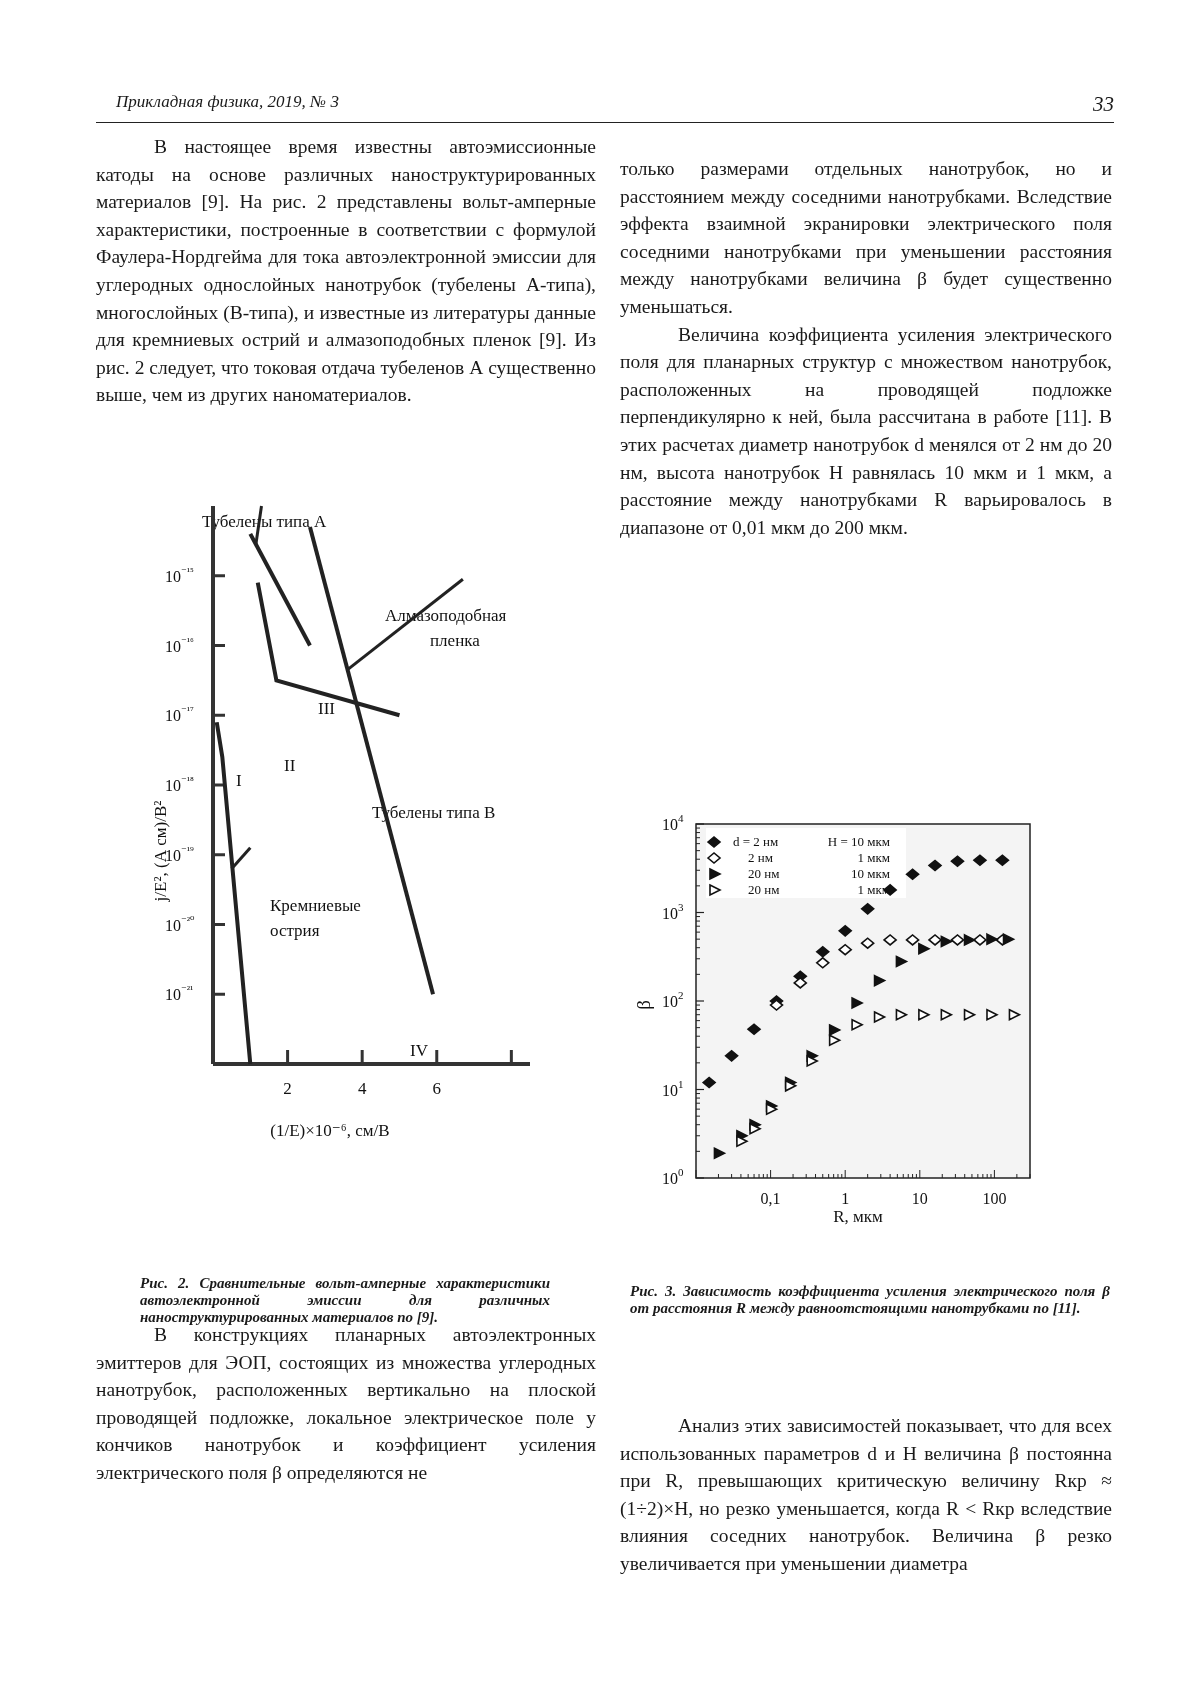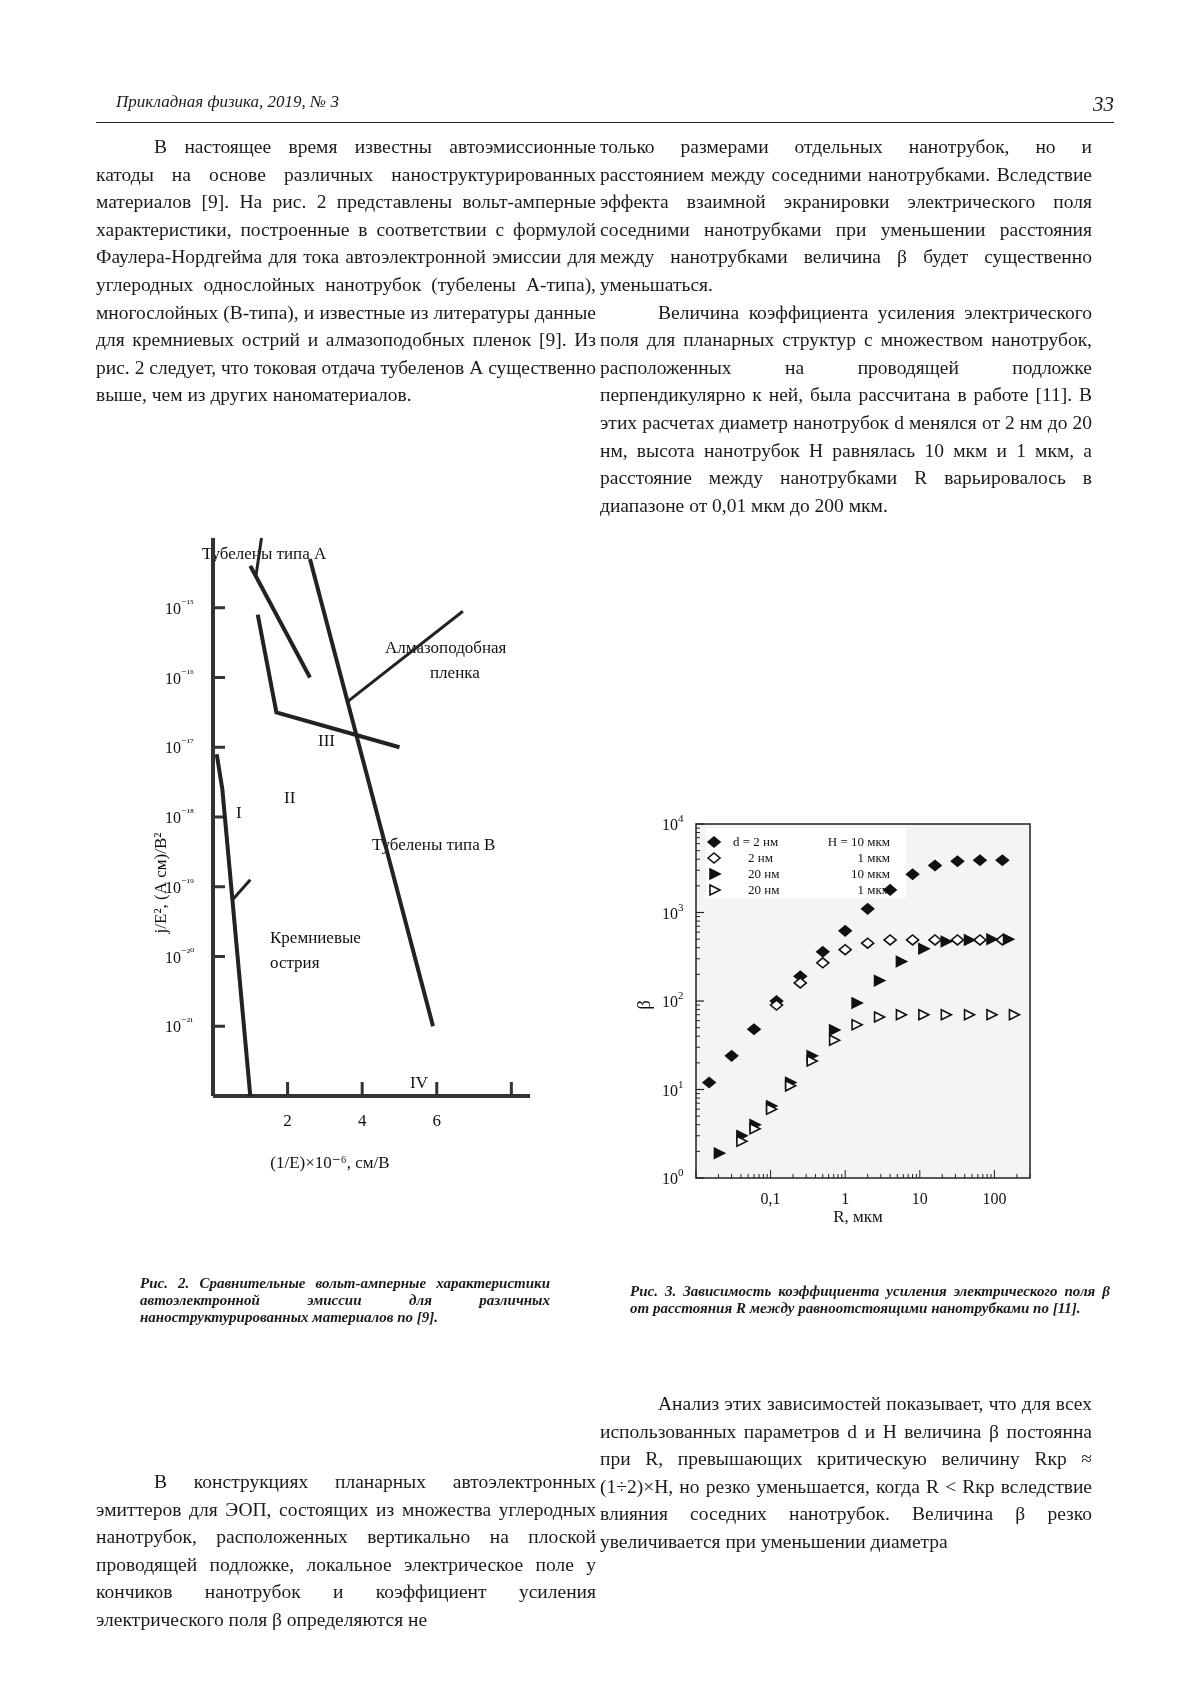--- a/index.html
+++ b/index.html
@@ -6,39 +6,39 @@
   body { width: 1200px; height: 1698px; position: relative; overflow: hidden;
          font-family: "Liberation Serif", "DejaVu Serif", serif; color: #1a1a1a; }
   .header { position: absolute; left: 96px; top: 92px; width: 1018px; height: 30px;
             border-bottom: 1.5px solid #222; }
   .header .journal { position: absolute; left: 0; top: 0; font-style: italic; font-size: 17px; margin-left: 20px; }
   .header .pagenum { position: absolute; right: 0; top: 0; font-style: italic; font-size: 21px; }
   .col { position: absolute; width: 500px; font-size: 19.5px; line-height: 27.6px; text-align: justify; }
   .col p { margin: 0; }
   .col p.indent { text-indent: 58px; }
   .left { left: 96px; }
-  .right { left: 600px; width: 492px; }
+  .right { left: 620px; width: 492px; margin-top: 22px; }
   .caption { position: absolute; font-weight: bold; font-style: italic; font-size: 15px; line-height: 17px;
              text-align: justify; }
   .fig { position: absolute; }
   svg text { font-family: "Liberation Serif", "DejaVu Serif", serif; fill: #111; }
 </style>
 </head>
 <body>
 
 <div class="header">
   <span class="journal">Прикладная физика, 2019, № 3</span>
   <span class="pagenum">33</span>
 </div>
 
 <div class="col left" style="top:133px;">
   <p class="indent">В настоящее время известны автоэмиссионные катоды на основе различных наноструктурированных материалов [9]. На рис. 2 представлены вольт-амперные характеристики, построенные в соответствии с формулой Фаулера-Нордгейма для тока автоэлектронной эмиссии для углеродных однослойных нанотрубок (тубелены А-типа), многослойных (В-типа), и известные из литературы данные для кремниевых острий и алмазоподобных пленок [9]. Из рис. 2 следует, что токовая отдача тубеленов А существенно выше, чем из других наноматериалов.</p>
 </div>
 
-<div class="fig" style="left:130px; top:528px; width:430px; height:740px;">
+<div class="fig" style="left:130px; top:496px; width:430px; height:740px;">
   <svg id="fig2" width="430" height="740">
     <text x="72" y="31" font-size="17">Тубелены типа А</text>
     <text x="255" y="125" font-size="17">Алмазоподобная</text>
     <text x="300" y="150" font-size="17">пленка</text>
     <text x="242" y="322" font-size="17">Тубелены типа В</text>
     <text x="140" y="415" font-size="17">Кремниевые</text>
     <text x="140" y="440" font-size="17">острия</text>
     <text id="lblI" x="106" y="290" font-size="17">I</text>
     <text id="lblII" x="154" y="275" font-size="17">II</text>
     <text id="lblIII" x="188" y="218" font-size="17">III</text>
@@ -78,21 +78,21 @@
         <text x="157.58823529411765" y="598" font-size="17" text-anchor="middle">2</text>
         <text x="232.1764705882353" y="598" font-size="17" text-anchor="middle">4</text>
         <text x="306.7647058823529" y="598" font-size="17" text-anchor="middle">6</text>
       </g>
     <text x="0" y="0" font-size="17" transform="translate(36,355) rotate(-90)" text-anchor="middle">j/E², (А см)/В²</text>
     <text x="200" y="640" font-size="17" text-anchor="middle">(1/E)×10⁻⁶, см/В</text>
   </svg>
 </div>
 <div class="caption" style="left:140px; top:1275px; width:410px;">Рис. 2. Сравнительные вольт-амперные характеристики автоэлектронной эмиссии для различных наноструктурированных материалов по [9].</div>
 
-<div class="col left" style="top:1468px;">
+<div class="col left" style="top:1321px;">
   <p class="indent">В конструкциях планарных автоэлектронных эмиттеров для ЭОП, состоящих из множества углеродных нанотрубок, расположенных вертикально на плоской проводящей подложке, локальное электрическое поле у кончиков нанотрубок и коэффициент усиления электрического поля β определяются не</p>
 </div>
 
 <div class="col right" style="top:133px;">
   <p>только размерами отдельных нанотрубок, но и расстоянием между соседними нанотрубками. Вследствие эффекта взаимной экранировки электрического поля соседними нанотрубками при уменьшении расстояния между нанотрубками величина β будет существенно уменьшаться.</p>
   <p class="indent">Величина коэффициента усиления электрического поля для планарных структур с множеством нанотрубок, расположенных на проводящей подложке перпендикулярно к ней, была рассчитана в работе [11]. В этих расчетах диаметр нанотрубок d менялся от 2 нм до 20 нм, высота нанотрубок H равнялась 10 мкм и 1 мкм, а расстояние между нанотрубками R варьировалось в диапазоне от 0,01 мкм до 200 мкм.</p>
 </div>
 
 <div class="fig" style="left:620px; top:800px; width:500px; height:470px;">
   <svg id="fig3" width="500" height="470">

